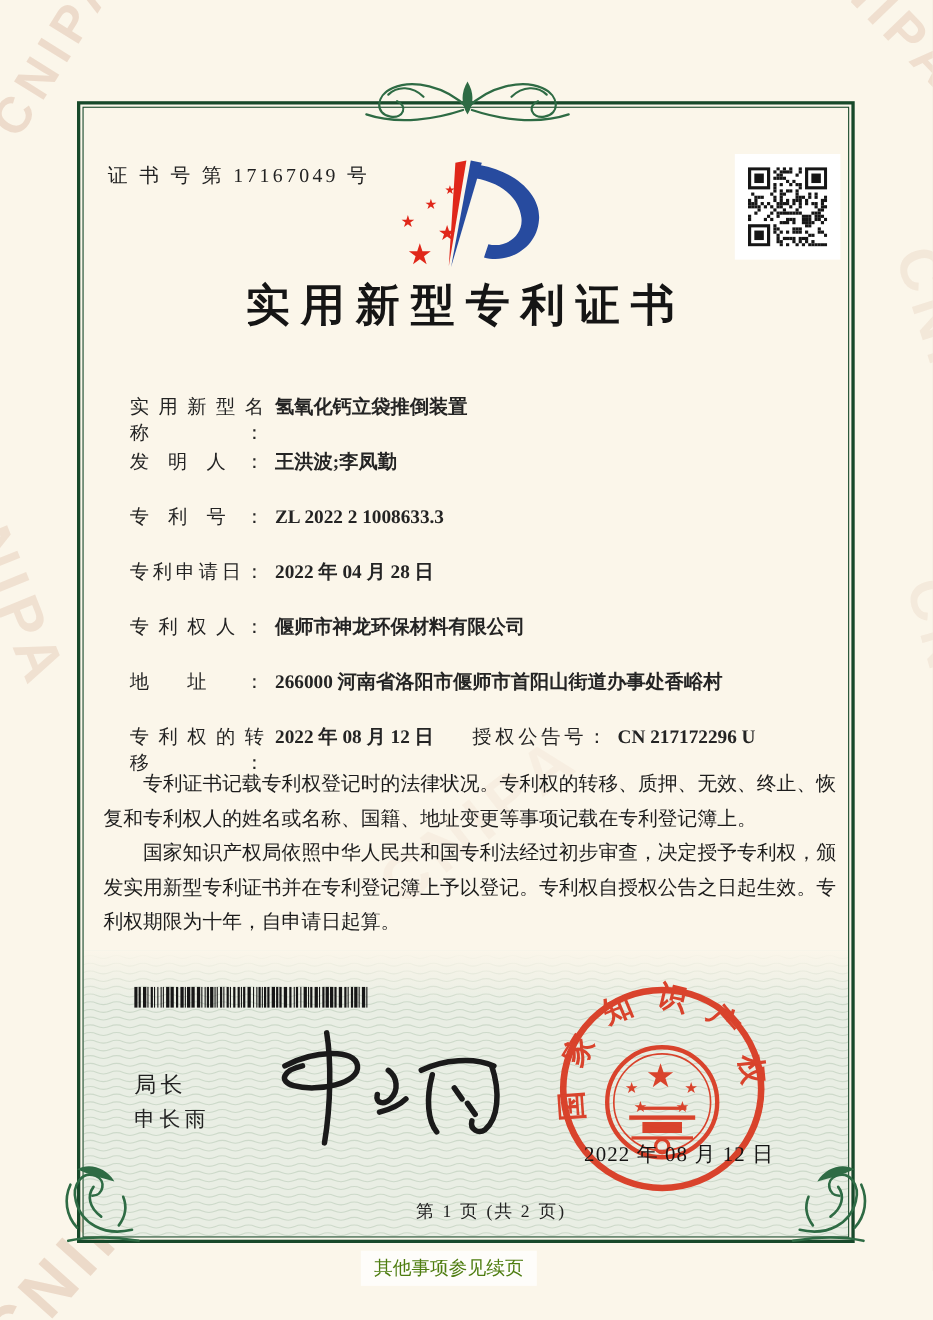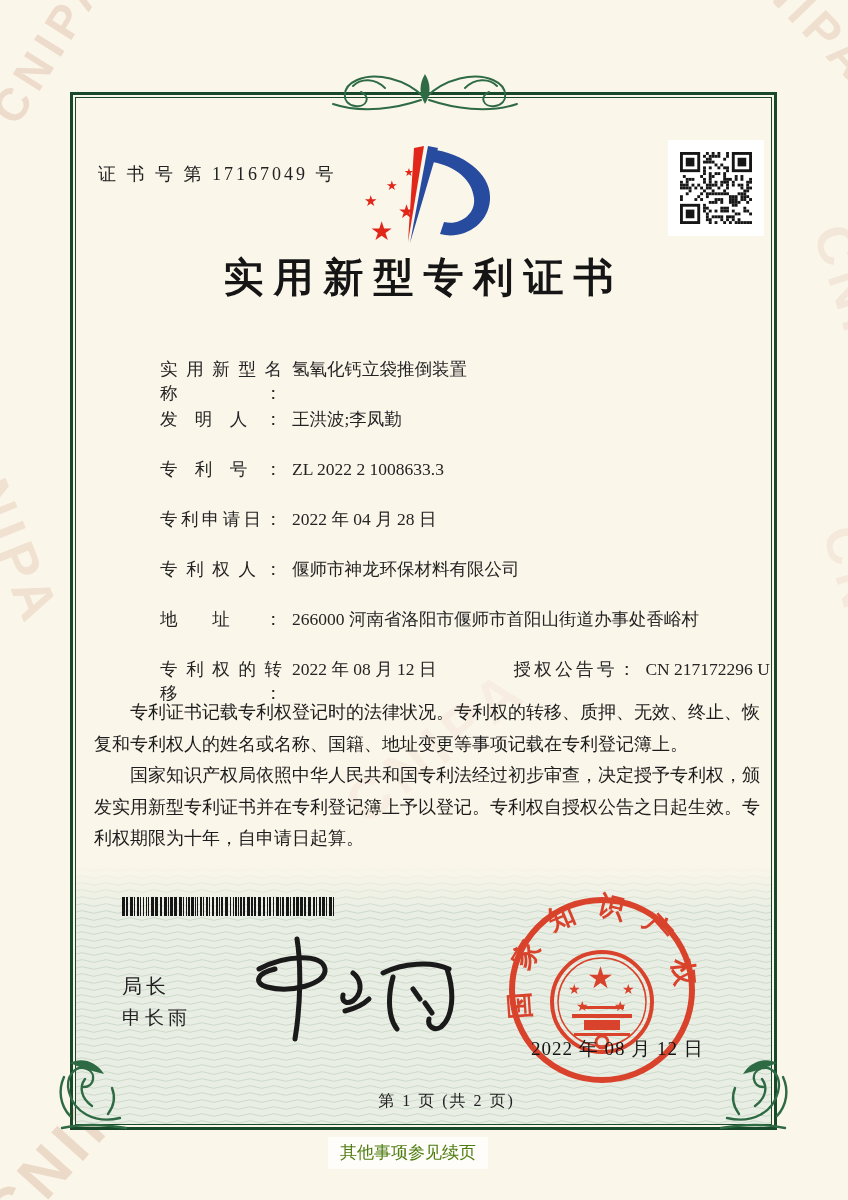--- a/index.html
+++ b/index.html
@@ -11,30 +11,30 @@
   .page{position:relative;width:848px;height:1200px;margin:0 auto;background:var(--paper);
         overflow:hidden;font-family:"Liberation Serif",serif;color:var(--ink);}
   .wm{position:absolute;font-family:"Liberation Sans",sans-serif;font-weight:bold;
       color:var(--watermark);letter-spacing:7px;z-index:1;white-space:nowrap;}
   .frame{position:absolute;left:70px;top:92px;width:701px;height:1032px;
          border:3px solid var(--border-green);z-index:4;pointer-events:none;}
   .frame-inner{position:absolute;inset:2px;border:1px solid var(--border-green);}
   .band{position:absolute;left:76px;top:864px;width:695px;height:260px;background:var(--band-green);z-index:2;}
   .band::after{content:'';position:absolute;left:0;top:0;right:0;height:48px;
          background:linear-gradient(var(--paper),rgba(251,246,234,0));}
-  .certno{position:absolute;left:98px;top:147px;font-size:18px;letter-spacing:3px;color:#222;z-index:3;margin-top:15px;}
+  .certno{position:absolute;left:98px;top:147px;font-size:18px;letter-spacing:3px;color:#222;z-index:3;}
   .logo{position:absolute;left:352px;top:140px;z-index:3;}
   .qr{position:absolute;left:668px;top:140px;width:96px;height:96px;background:#fff;z-index:3;
       display:flex;align-items:center;justify-content:center;}
   .title{position:absolute;left:70px;top:250px;width:707px;text-align:center;font-size:40px;
          font-weight:bold;letter-spacing:10px;color:#151515;z-index:3;}
   .frow{position:absolute;left:118px;right:88px;display:flex;align-items:baseline;
         font-size:17.5px;color:#242424;z-index:3;}
-  .flabel{display:inline-block;width:122px;flex:none;text-align:justify;text-align-last:justify;margin-left:42px;}
-  .fval{margin-left:10px;white-space:nowrap;}
+  .flabel{display:inline-block;width:122px;flex:none;text-align:justify;text-align-last:justify;}
+  .fval{margin-left:10px;white-space:nowrap;font-weight:bold;}
   .pair2{margin-left:35px;display:flex;align-items:baseline;}
   .r1{top:357px}.r2{top:407px}.r3{top:457px}.r4{top:507px}.r5{top:557px}.r6{top:607px}.r7{top:657px}
   .body-text{position:absolute;left:94px;top:697px;width:666px;font-size:18px;line-height:31.5px;
              text-align:justify;color:#1c1c1c;z-index:3;}
   .body-text p{margin:0;text-indent:2em;}
   .barcode{position:absolute;left:122px;top:897px;z-index:3;}
   .signer-title{position:absolute;left:122px;top:973px;font-size:20px;letter-spacing:4px;
                 font-family:Liberation Serif, serif;color:#222;z-index:3;}
   .signer-name{position:absolute;left:122px;top:1005px;font-size:19px;letter-spacing:4px;
                font-family:"Liberation Sans",sans-serif;color:#222;z-index:3;}

